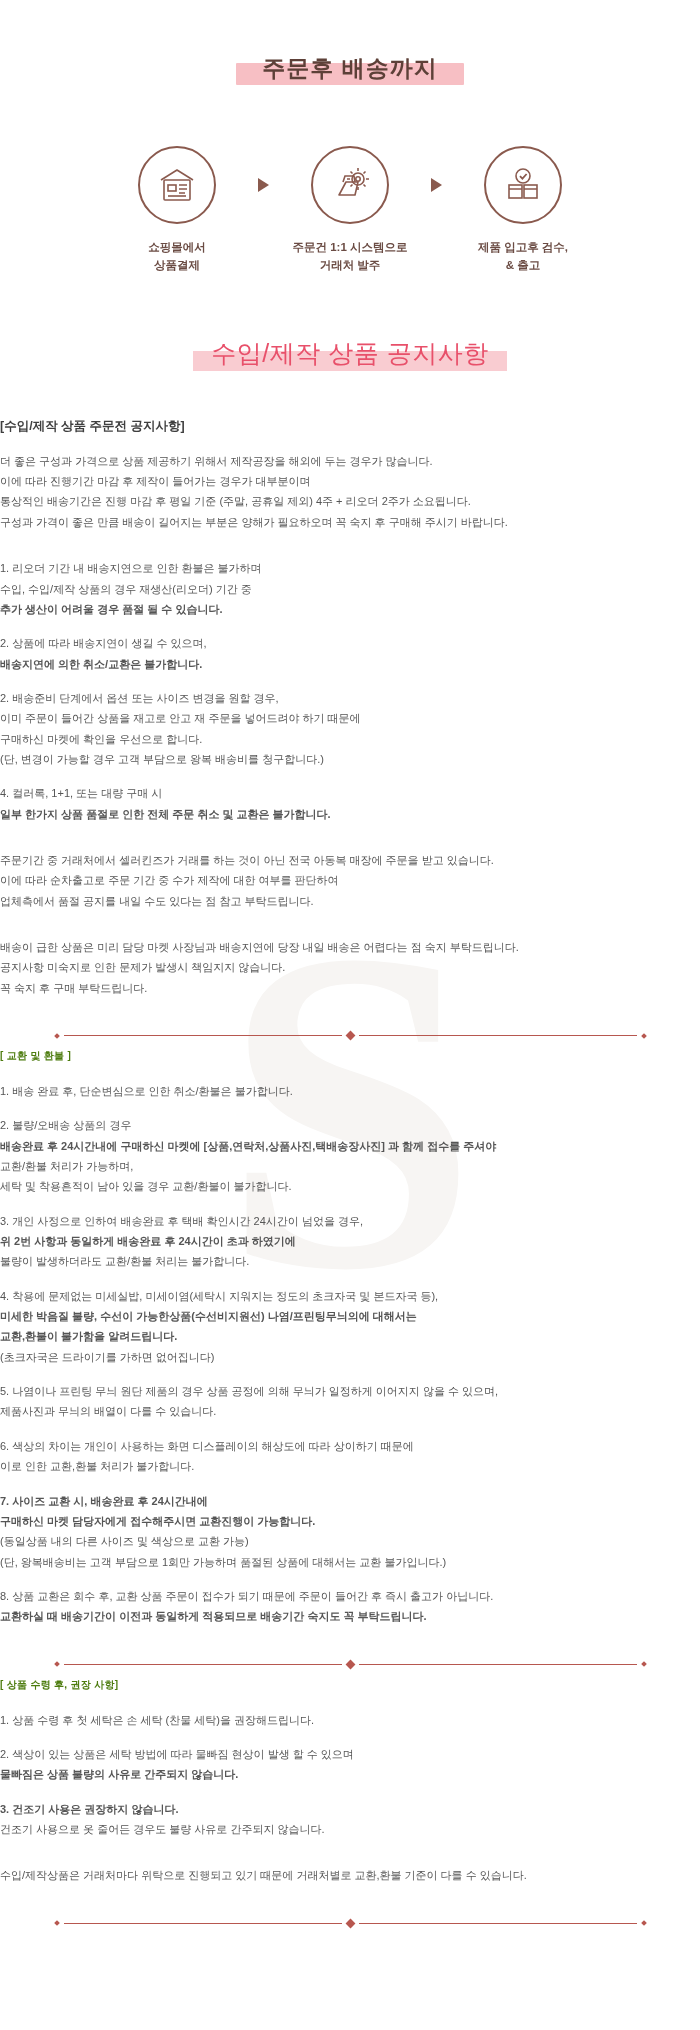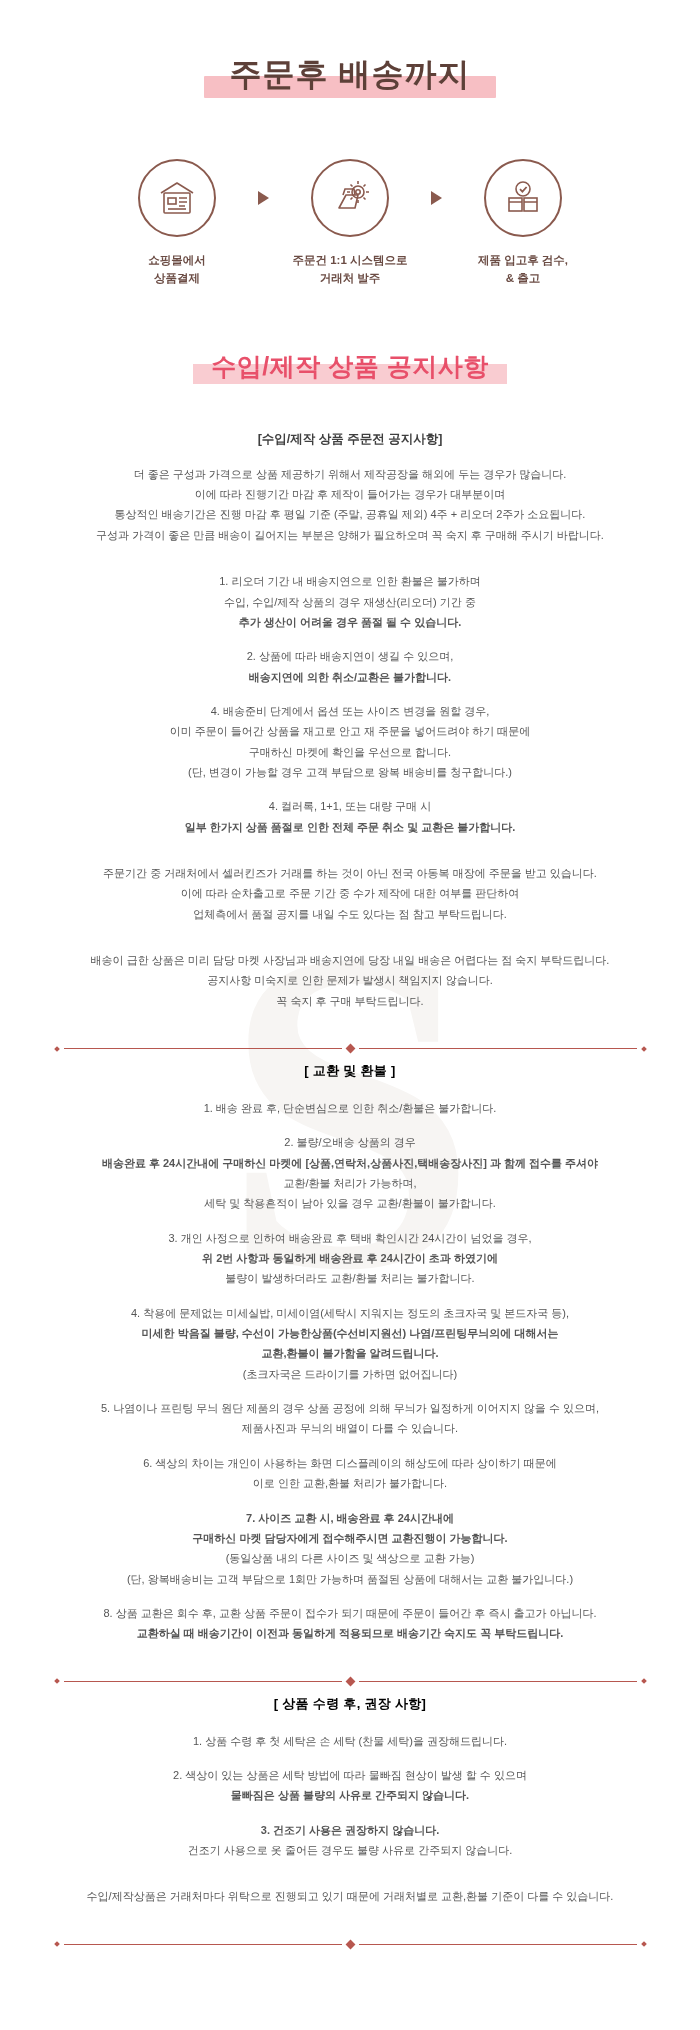--- a/index.html
+++ b/index.html
@@ -53,21 +53,21 @@
     left: 0; right: 0;
     bottom: 6px;
     height: 22px;
     background: #f7bfc4;
     z-index: 1;
     border-radius: 1px;
   }
   .banner .txt {
     position: relative;
     z-index: 2;
-    font-size: 32px;
+    font-size: 23px;
     font-weight: bold;
     letter-spacing: 1px;
     color: #5d4038;
   }
 
   
   .process {
     display: flex;
     align-items: flex-start;
     justify-content: center;
@@ -119,27 +119,27 @@
   .section-head .hl {
     position: absolute;
     left: 0; right: 0; bottom: 5px;
     height: 20px;
     background: #f9ccd1;
     z-index: 1;
   }
   .section-head .txt {
     position: relative; z-index: 2;
     font-size: 25px;
-    font-weight: bold;
+    font-weight: normal;
     color: #e8506a;
     letter-spacing: 0.5px;
   }
 
   
-  .block { text-align: center; }
+  .block { }
   .block-title {
     font-size: 12.5px;
     font-weight: bold;
     color: #3f3f3f;
     margin-top: 42px;
     margin-bottom: 16px;
   }
   p.line {
     margin: 0;
     font-size: 11px;
@@ -165,23 +165,23 @@
   }
   .divider .dot {
     width: 7px; height: 7px;
     background: #b7574f;
     transform: rotate(45deg);
     margin: 0 5px;
   }
   .divider .dot.sm { width: 4px; height: 4px; }
 
   .bracket-title {
-    font-size: 13px;
-    font-weight: bold;
-    color: #000000;
+    font-size: 10px;
+    font-weight: bold;
+    color: #4d7c0f;
     margin-bottom: 18px;
     letter-spacing: 0.3px;
   }
 </style>
 </head>
 <body>
 
 <div class="page">
   <div class="watermark">S</div>
 
@@ -258,21 +258,21 @@
       <p class="line">통상적인 배송기간은 진행 마감 후 평일 기준 (주말, 공휴일 제외) 4주 + 리오더 2주가 소요됩니다.</p>
       <p class="line">구성과 가격이 좋은 만큼 배송이 길어지는 부분은 양해가 필요하오며 꼭 숙지 후 구매해 주시기 바랍니다.</p>
 
       <p class="line redn gap-lg">1. 리오더 기간 내 배송지연으로 인한 환불은 불가하며</p>
       <p class="line redn">수입, 수입/제작 상품의 경우 재생산(리오더) 기간 중</p>
       <p class="line red">추가 생산이 어려울 경우 품절 될 수 있습니다.</p>
 
       <p class="line redn gap">2. 상품에 따라 배송지연이 생길 수 있으며,</p>
       <p class="line red">배송지연에 의한 취소/교환은 불가합니다.</p>
 
-      <p class="line redn gap">4. 배송준비 단계에서 옵션 또는 사이즈 변경을 원할 경우,</p>
+      <p class="line redn gap">2. 배송준비 단계에서 옵션 또는 사이즈 변경을 원할 경우,</p>
       <p class="line redn">이미 주문이 들어간 상품을 재고로 안고 재 주문을 넣어드려야 하기 때문에</p>
       <p class="line redn">구매하신 마켓에 확인을 우선으로 합니다.</p>
       <p class="line redn">(단, 변경이 가능할 경우 고객 부담으로 왕복 배송비를 청구합니다.)</p>
 
       <p class="line redn gap">4. 컬러록, 1+1, 또는 대량 구매 시</p>
       <p class="line red">일부 한가지 상품 품절로 인한 전체 주문 취소 및 교환은 불가합니다.</p>
 
       <p class="line gap-lg">주문기간 중 거래처에서 셀러킨즈가 거래를 하는 것이 아닌 전국 아동복 매장에 주문을 받고 있습니다.</p>
       <p class="line">이에 따라 순차출고로 주문 기간 중 수가 제작에 대한 여부를 판단하여</p>
       <p class="line">업체측에서 품절 공지를 내일 수도 있다는 점 참고 부탁드립니다.</p>

